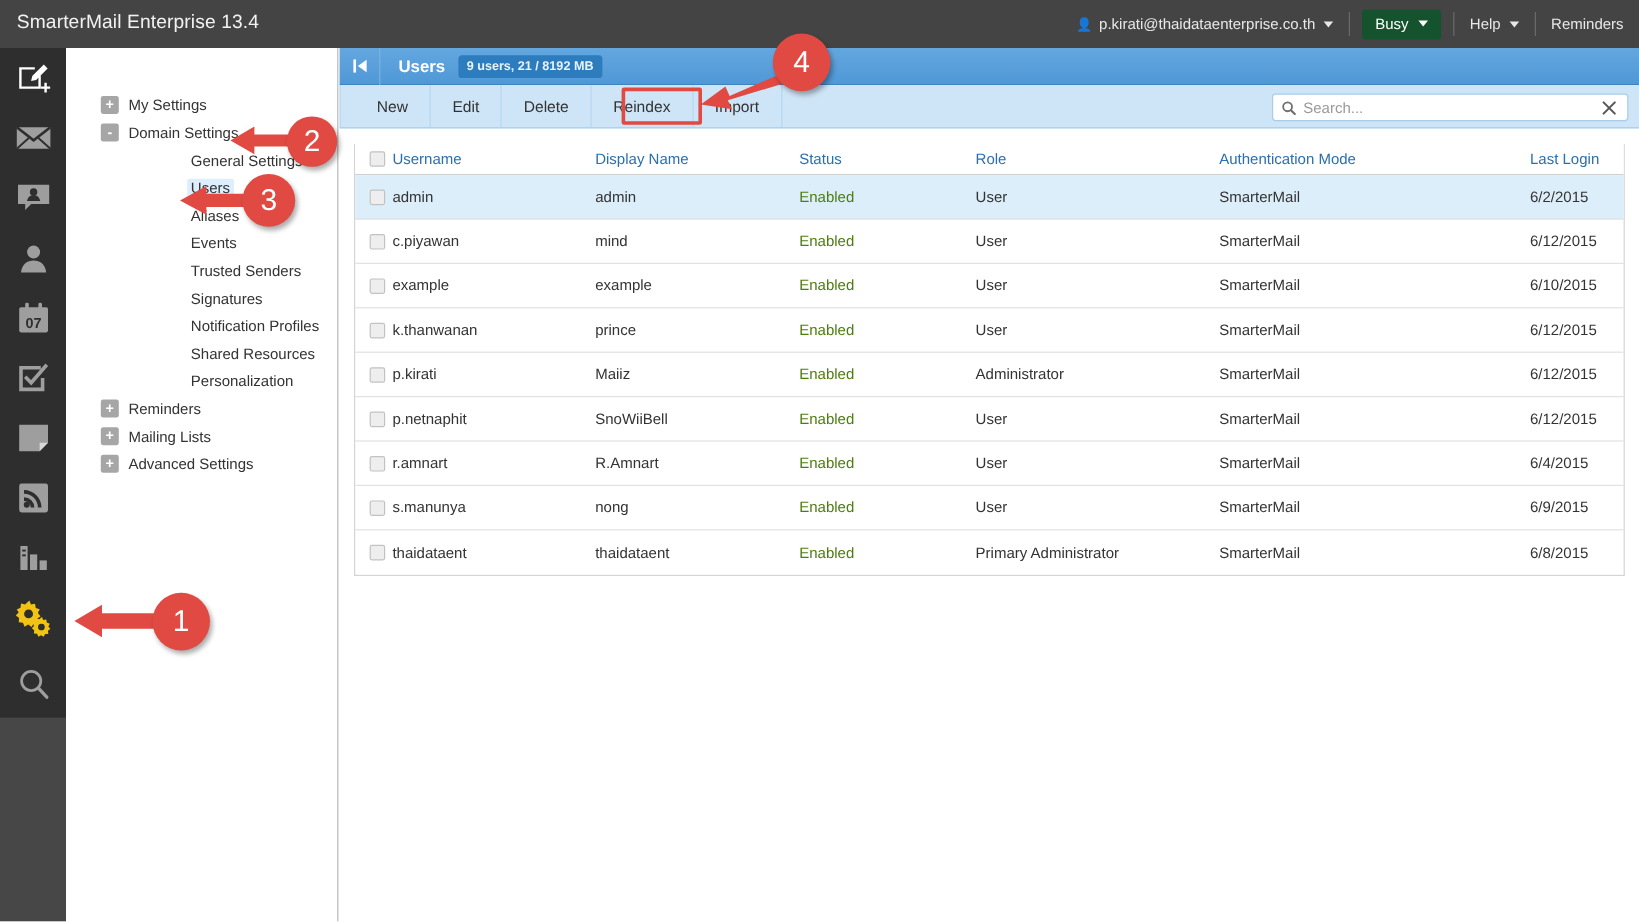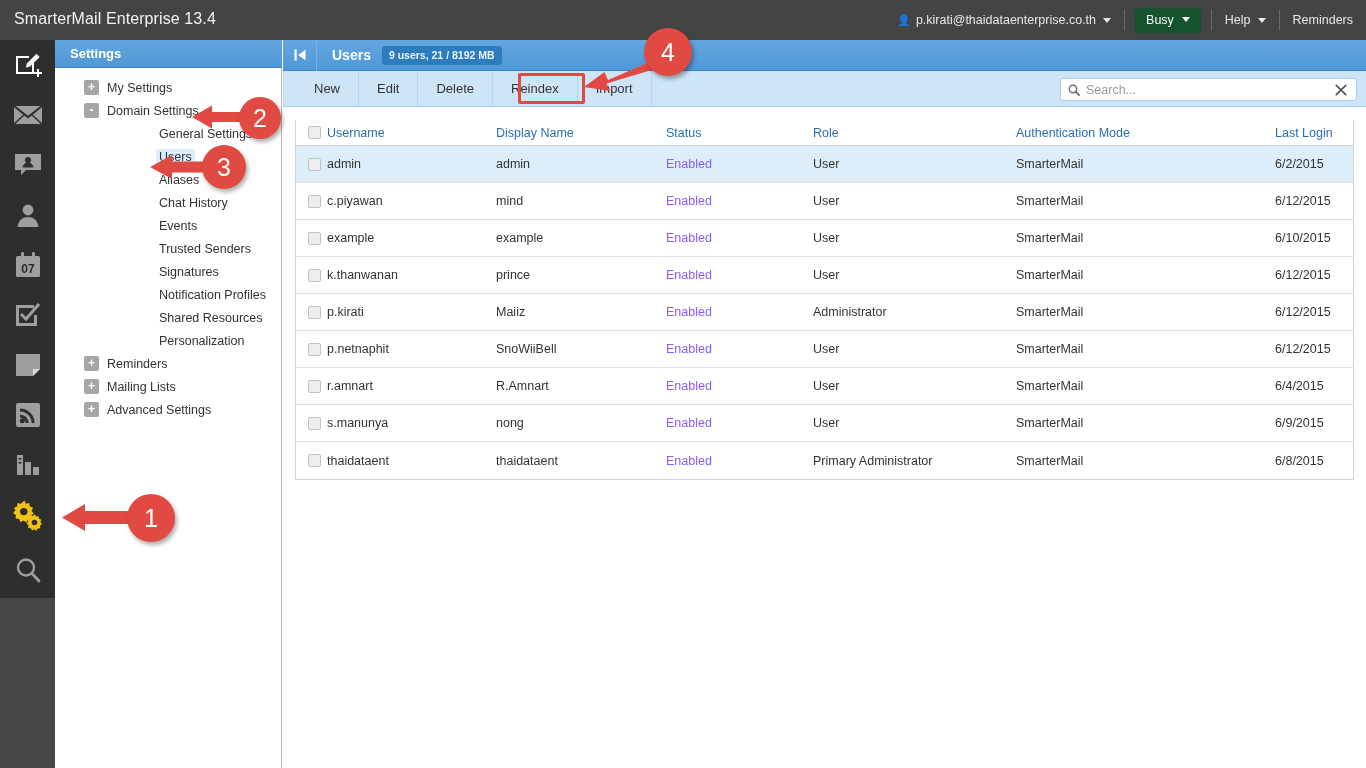--- a/index.html
+++ b/index.html
@@ -157,21 +157,21 @@
   .cell { font-size: 12.5px; color: #333333; flex-shrink: 0; }
   .hdr .cell { color: #2a6fb0; font-weight: normal; }
   .c-chk { width: 31px; display: flex; justify-content: flex-end;
            padding-right: 6px; }
   .c-user { width: 169px; }
   .c-disp { width: 170px; }
   .c-stat { width: 147px; }
   .c-role { width: 203px; }
   .c-auth { width: 259px; }
   .c-last { width: 80px; }
-  .enabled { color: #8b5cf6; }
+  .enabled { color: #4d7c0f; }
   .chk {
     width: 13px; height: 13px; background: #eeeeee;
     border: 1px solid #c2c2c2; border-radius: 2px; display: block;
   }
 
   
   .anno { position: absolute; pointer-events: none; }
   .badge {
     position: absolute; border-radius: 50%;
     background: #e04a42; color: #ffffff;
@@ -308,43 +308,37 @@
 
     <div class="rail-btn" style="position:absolute;top:505px;">
       <svg width="28" height="28" viewBox="0 0 28 28">
         <circle cx="12" cy="11.5" r="8" fill="none" stroke="#9e9e9e" stroke-width="2.3"></circle>
         <path d="M18 17.5l7 7.5" stroke="#9e9e9e" stroke-width="2.8" stroke-linecap="round"></path>
       </svg>
     </div>
   </div>
 
   <div class="settings">
-    <div class="settings-hd">
-      <span>Settings</span>
-    </div>
     <div class="tree" id="tree">
         <div class="tnode lvl1">
           <div class="tbox">+</div>
           <span class="tlabel">My Settings</span>
         </div>
         <div class="tnode lvl1">
           <div class="tbox">-</div>
           <span class="tlabel">Domain Settings</span>
         </div>
         <div class="tnode lvl2">
           <span class="tlabel">General Settings</span>
         </div>
         <div class="tnode lvl2">
           <span class="tlabel sel">Users</span>
         </div>
         <div class="tnode lvl2">
           <span class="tlabel">Aliases</span>
-        </div>
-        <div class="tnode lvl2">
-          <span class="tlabel">Chat History</span>
         </div>
         <div class="tnode lvl2">
           <span class="tlabel">Events</span>
         </div>
         <div class="tnode lvl2">
           <span class="tlabel">Trusted Senders</span>
         </div>
         <div class="tnode lvl2">
           <span class="tlabel">Signatures</span>
         </div>

